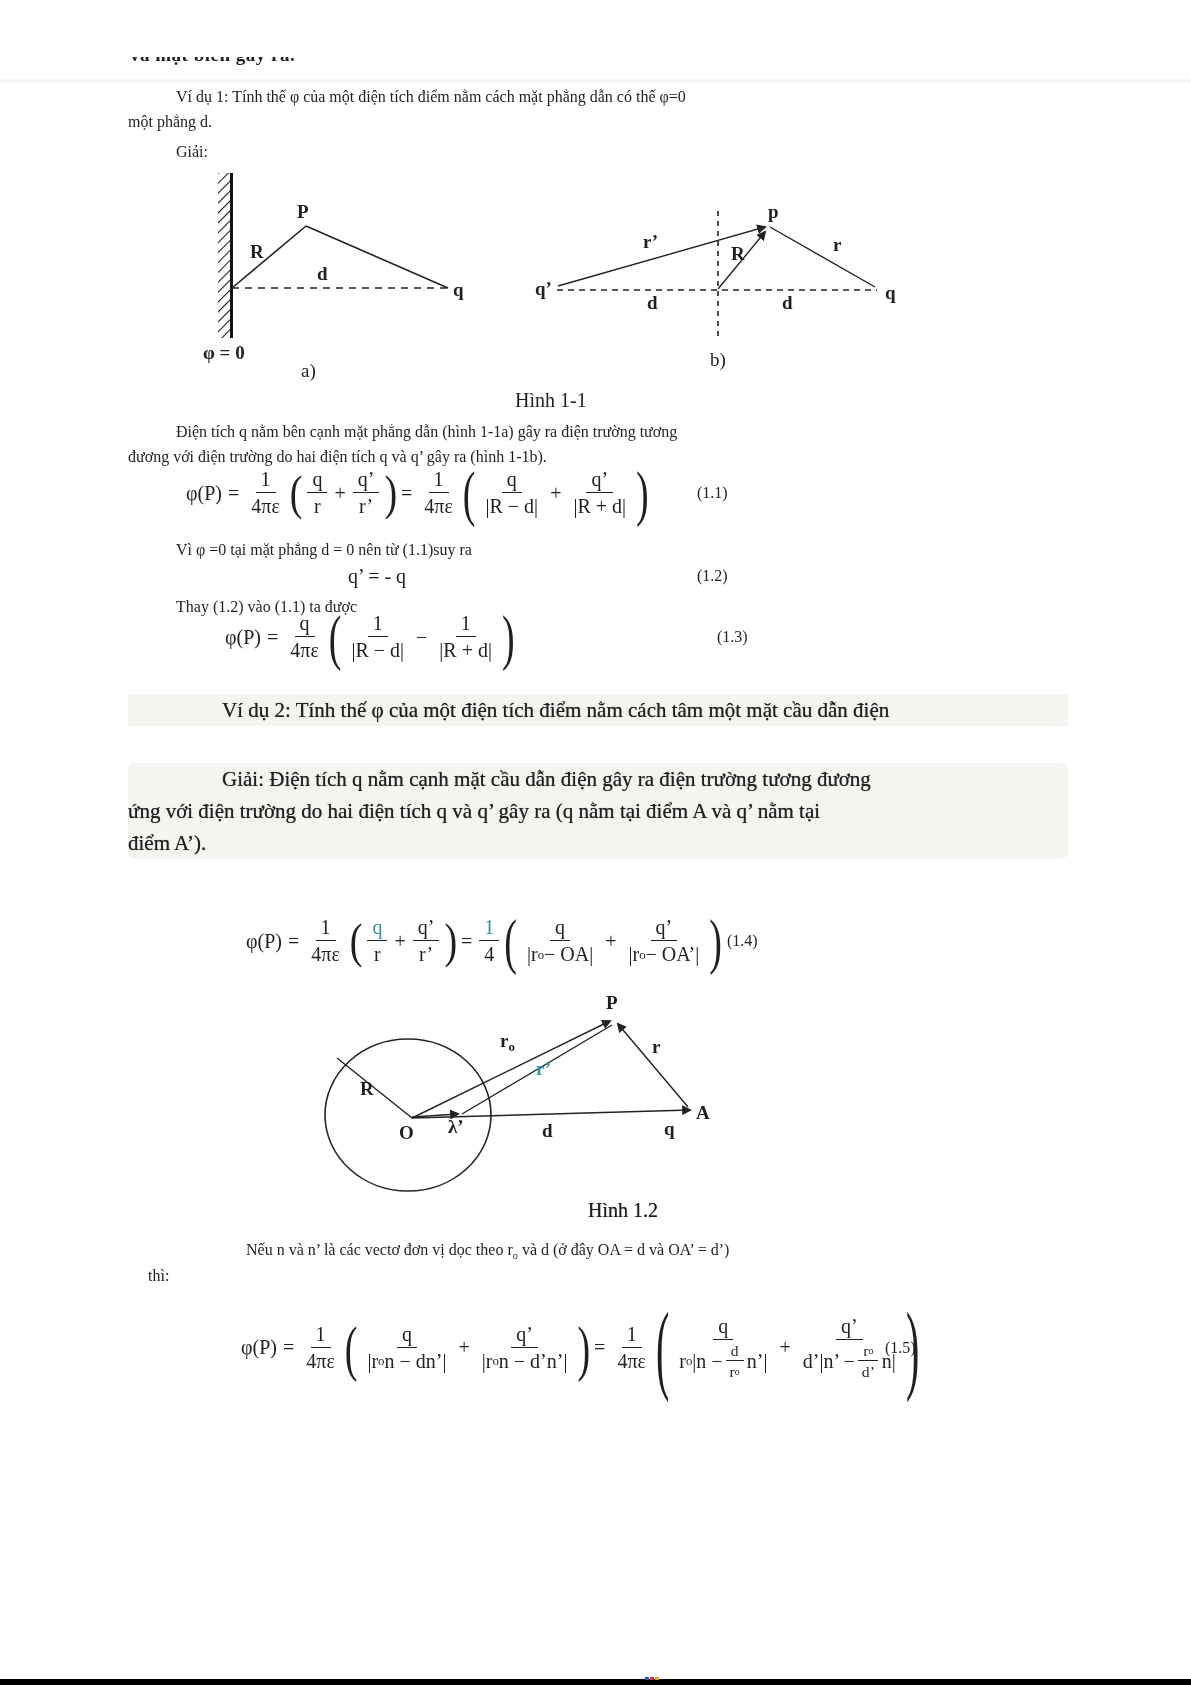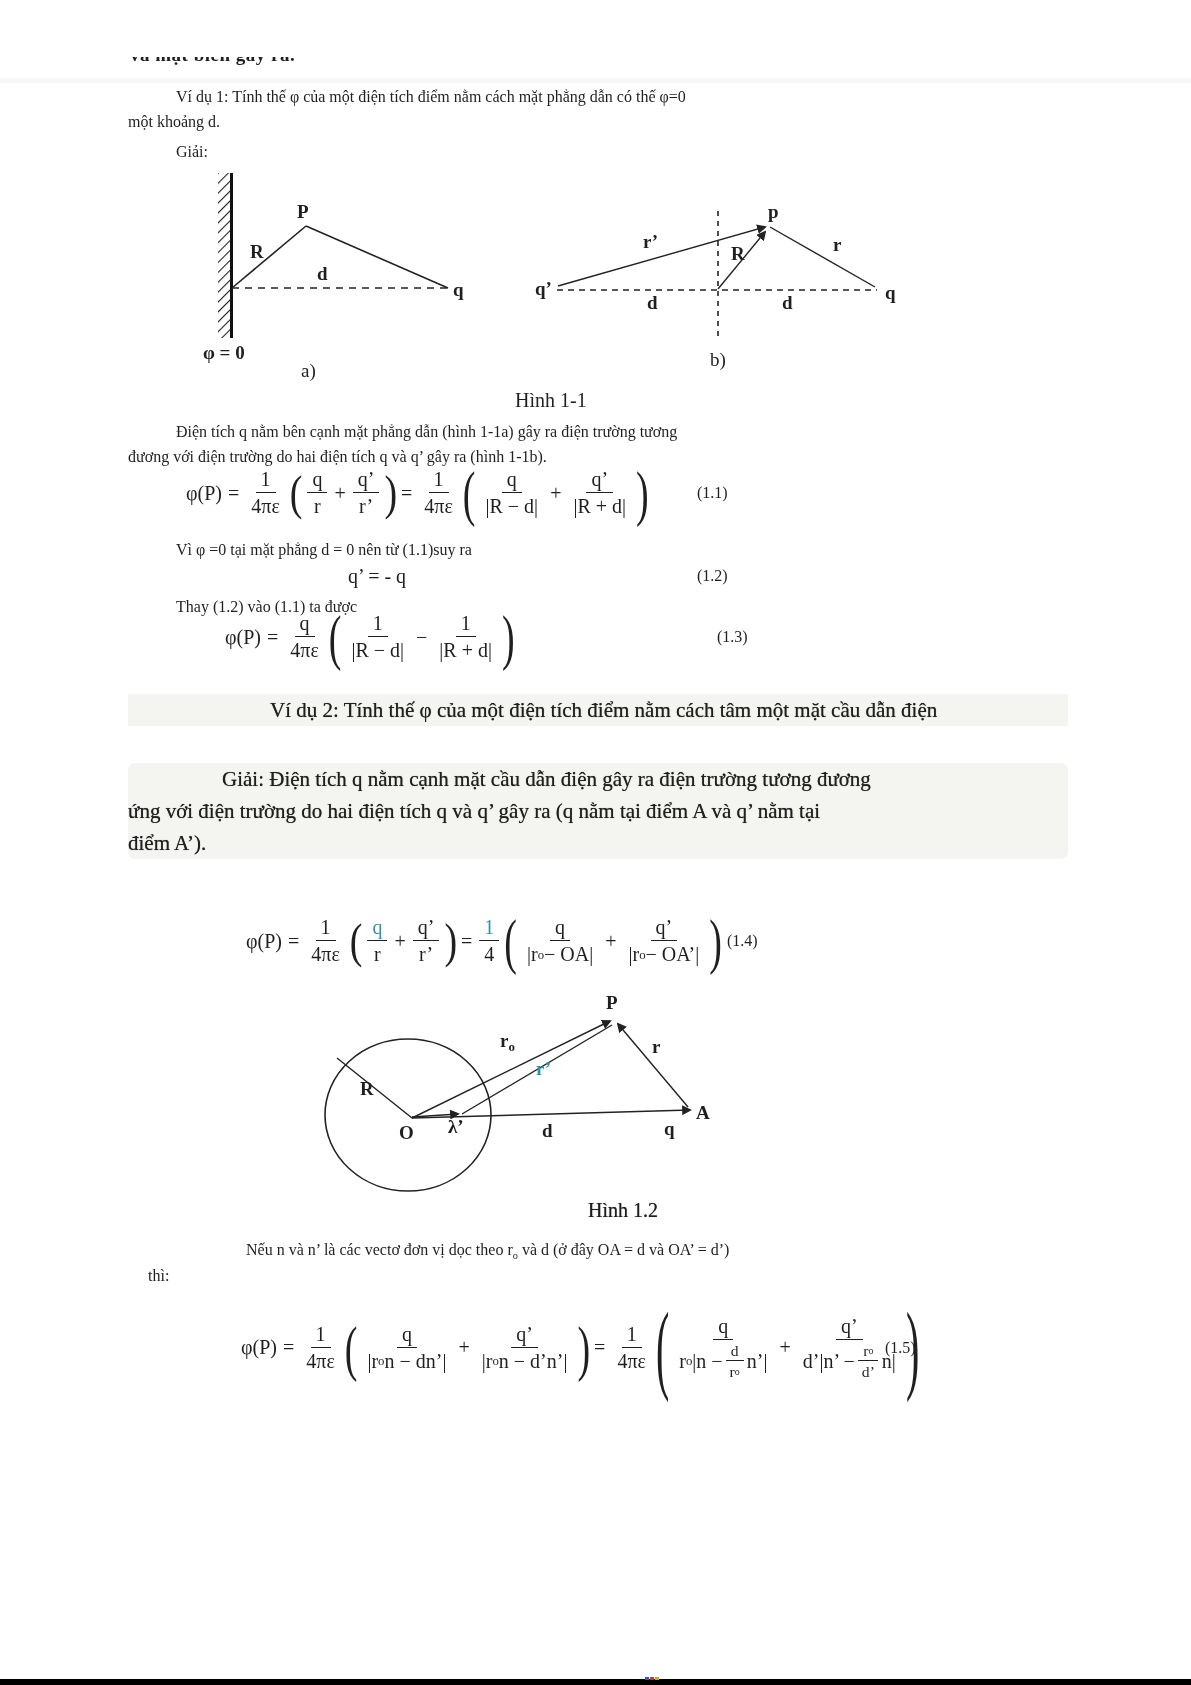--- a/index.html
+++ b/index.html
@@ -47,21 +47,21 @@
 
 <div class="page">
 
   <div class="abs clipline" style="left:130px;top:57px;width:320px;">
     <span>và mặt biên gây ra.</span>
   </div>
   <div class="streak" style="top:78px;"></div>
 
   <div class="abs para" style="left:128px;top:84px;width:910px;">
     <div class="ln" style="padding-left:48px;">Ví dụ 1: Tính thế φ của một điện tích điểm nằm cách mặt phẳng dẫn có thế φ=0</div>
-    <div class="ln">một khoảng d.</div>
+    <div class="ln">một phẳng d.</div>
   </div>
 
   <div class="abs para" style="left:176px;top:139px;">Giải:</div>
 
   <svg class="abs" style="left:195px;top:166px;" width="290" height="218" viewBox="0 0 290 218">
     <defs>
       <pattern id="hatchp" width="7" height="7" patternUnits="userSpaceOnUse" patternTransform="rotate(45)">
         <line x1="0" y1="0" x2="0" y2="7" stroke="#222" stroke-width="2.2"></line>
       </pattern>
       <marker id="ah1" viewBox="0 0 10 10" refX="8" refY="5" markerWidth="7" markerHeight="7" orient="auto-start-reverse">
@@ -171,21 +171,21 @@
     <span class="tok">−</span>
     <span class="frac">
         <span class="num">1</span>
         <span class="den">|R + d|</span>
       </span>
     <span class="paren lg">)</span>
     <span class="eqnum" style="left:495px;">(1.3)</span>
   </div>
 
   <div class="abs para sec2 blurry" style="left:128px;top:694px;width:940px;">
-    <div class="ln" style="padding-left:94px;margin-left:48px;">Ví dụ 2: Tính thế φ của một điện tích điểm nằm cách tâm một mặt cầu dẫn điện</div>
+    <div class="ln" style="padding-left:94px;">Ví dụ 2: Tính thế φ của một điện tích điểm nằm cách tâm một mặt cầu dẫn điện</div>
   </div>
 
   <div class="abs para sec2 blurry" style="left:128px;top:763px;width:940px;border-radius:7px;">
     <div class="ln" style="padding-left:94px;">Giải: Điện tích q nằm cạnh mặt cầu dẫn điện gây ra điện trường tương đương</div>
     <div class="ln">ứng với điện trường do hai điện tích q và q’ gây ra (q nằm tại điểm A và q’ nằm tại</div>
     <div class="ln">điểm A’).</div>
   </div>
 
 
   <div class="eq" style="left:243px;top:916px;width:560px;">

